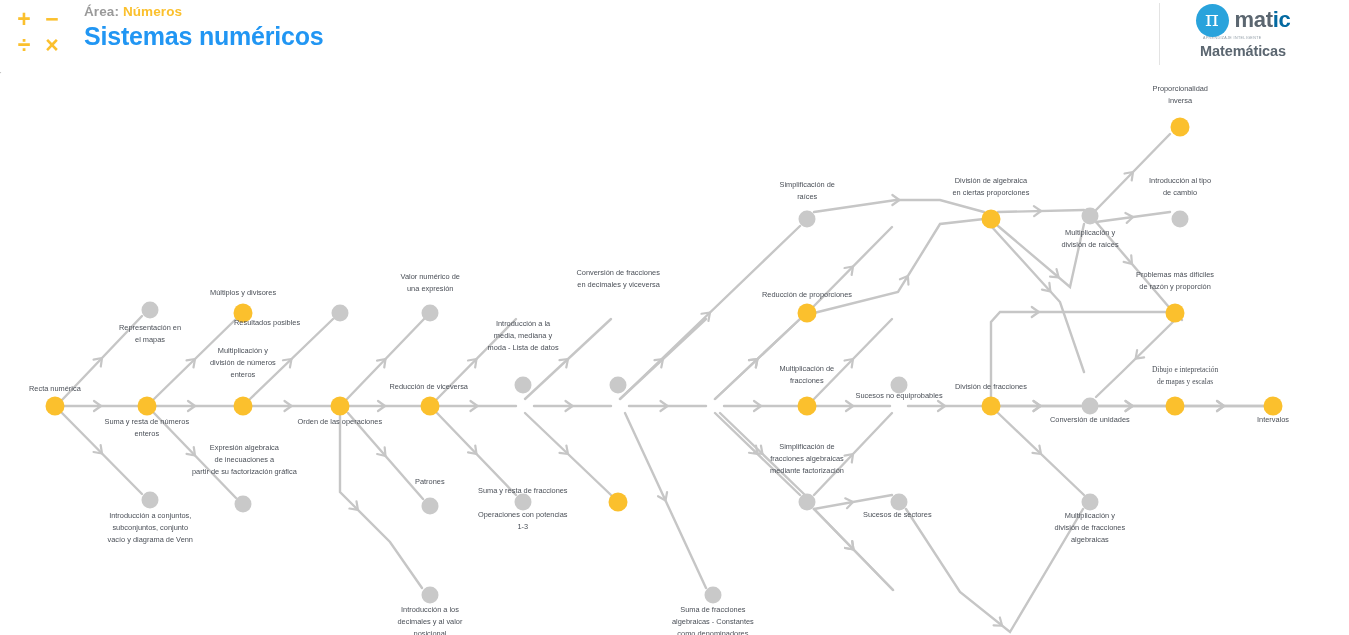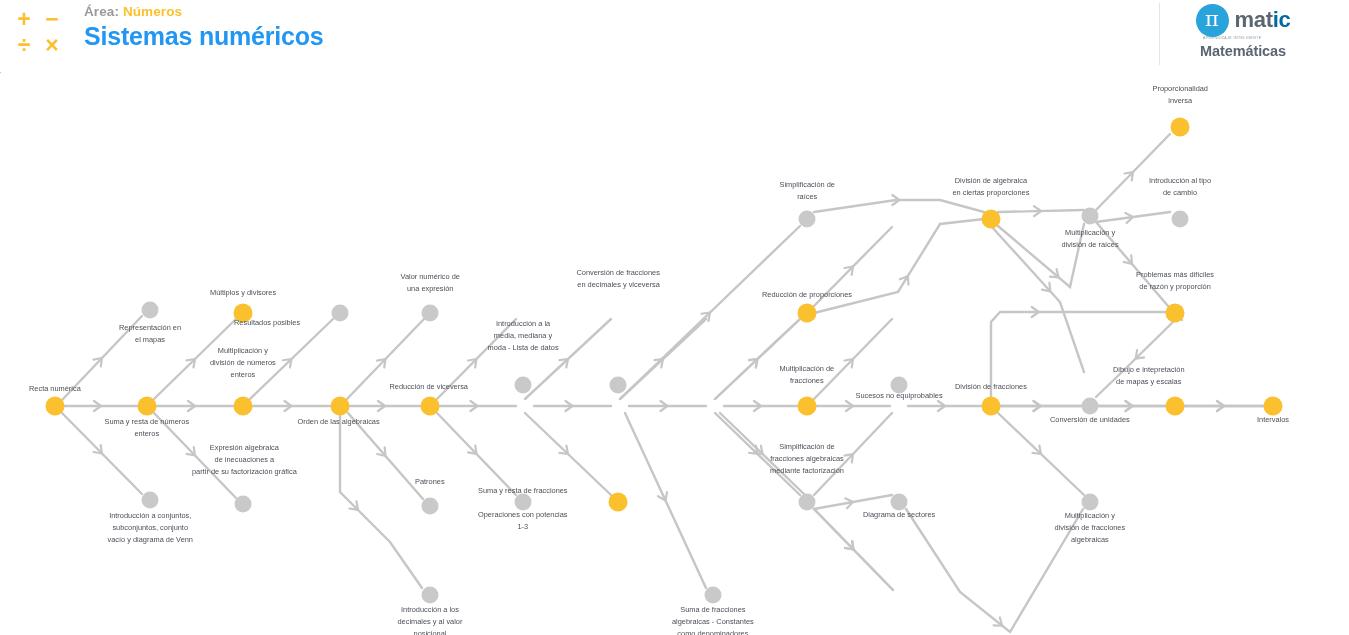--- a/index.html
+++ b/index.html
@@ -266,21 +266,21 @@
         <div class="node-label" style="left: 104.5px; top: 344px;">Suma y resta de números
 enteros</div>
         <div class="node-label" style="left: 210px; top: 215px;">Múltiplos y divisores</div>
         <div class="node-label" style="left: 192px; top: 370px;">Expresión algebraica
 de inecuaciones a
 partir de su factorización gráfica</div>
         <div class="node-label" style="left: 210px; top: 273px;">Multiplicación y
 división de números
 enteros</div>
         <div class="node-label" style="left: 234px; top: 244.5px;">Resultados posibles</div>
-        <div class="node-label" style="left: 297.5px; top: 344px;">Orden de las algebraicas</div>
+        <div class="node-label" style="left: 297.5px; top: 344px;">Orden de las operaciones</div>
         <div class="node-label" style="left: 400.5px; top: 199px;">Valor numérico de
 una expresión</div>
         <div class="node-label" style="left: 415px; top: 404px;">Patrones</div>
         <div class="node-label" style="left: 397.5px; top: 532px;">Introducción a los
 decimales y al valor
 posicional</div>
         <div class="node-label" style="left: 389.5px; top: 309px;">Reducción de viceversa</div>
         <div class="node-label" style="left: 487.5px; top: 246px;">Introducción a la
 media, mediana y
 moda - Lista de datos</div>
@@ -294,34 +294,34 @@
 como denominadores</div>
         <div class="node-label" style="left: 779.5px; top: 107px;">Simplificación de
 raíces</div>
         <div class="node-label" style="left: 762px; top: 217px;">Reducción de proporciones</div>
         <div class="node-label" style="left: 779.5px; top: 291px;">Multiplicación de
 fracciones</div>
         <div class="node-label" style="left: 770px; top: 369px;">Simplificación de
 fracciones algebraicas
 mediante factorización</div>
         <div class="node-label" style="left: 855.5px; top: 318px;">Sucesos no equiprobables</div>
-        <div class="node-label" style="left: 863px; top: 437px;">Diagrama de sectores</div>
+        <div class="node-label" style="left: 863px; top: 437px;">Sucesos de sectores</div>
         <div class="node-label" style="left: 952.5px; top: 103px;">División de algebraica
 en ciertas proporciones</div>
         <div class="node-label" style="left: 955px; top: 309px;">División de fracciones</div>
         <div class="node-label" style="left: 1061.5px; top: 155px;">Multiplicación y
 división de raíces</div>
         <div class="node-label" style="left: 1050px; top: 342px;">Conversión de unidades</div>
         <div class="node-label" style="left: 1054.5px; top: 438px;">Multiplicación y
 división de fracciones
 algebraicas</div>
         <div class="node-label" style="left: 1152.5px; top: 11px;">Proporcionalidad
 inversa</div>
         <div class="node-label" style="left: 1149px; top: 103px;">Introducción al tipo
 de cambio</div>
         <div class="node-label" style="left: 1136px; top: 197px;">Problemas más difíciles
 de razón y proporción</div>
-        <div class="node-label" style="left: 1113px; top: 292px;">Dibujo e intepretación
+        <div class="node-label" style="left: 1152px; top: 292px; font-family: Liberation Serif, serif;">Dibujo e intepretación
 de mapas y escalas</div>
         <div class="node-label" style="left: 1257px; top: 342px;">Intervalos</div>
       </div>
   </div>
 </div>
 
 </body></html>

